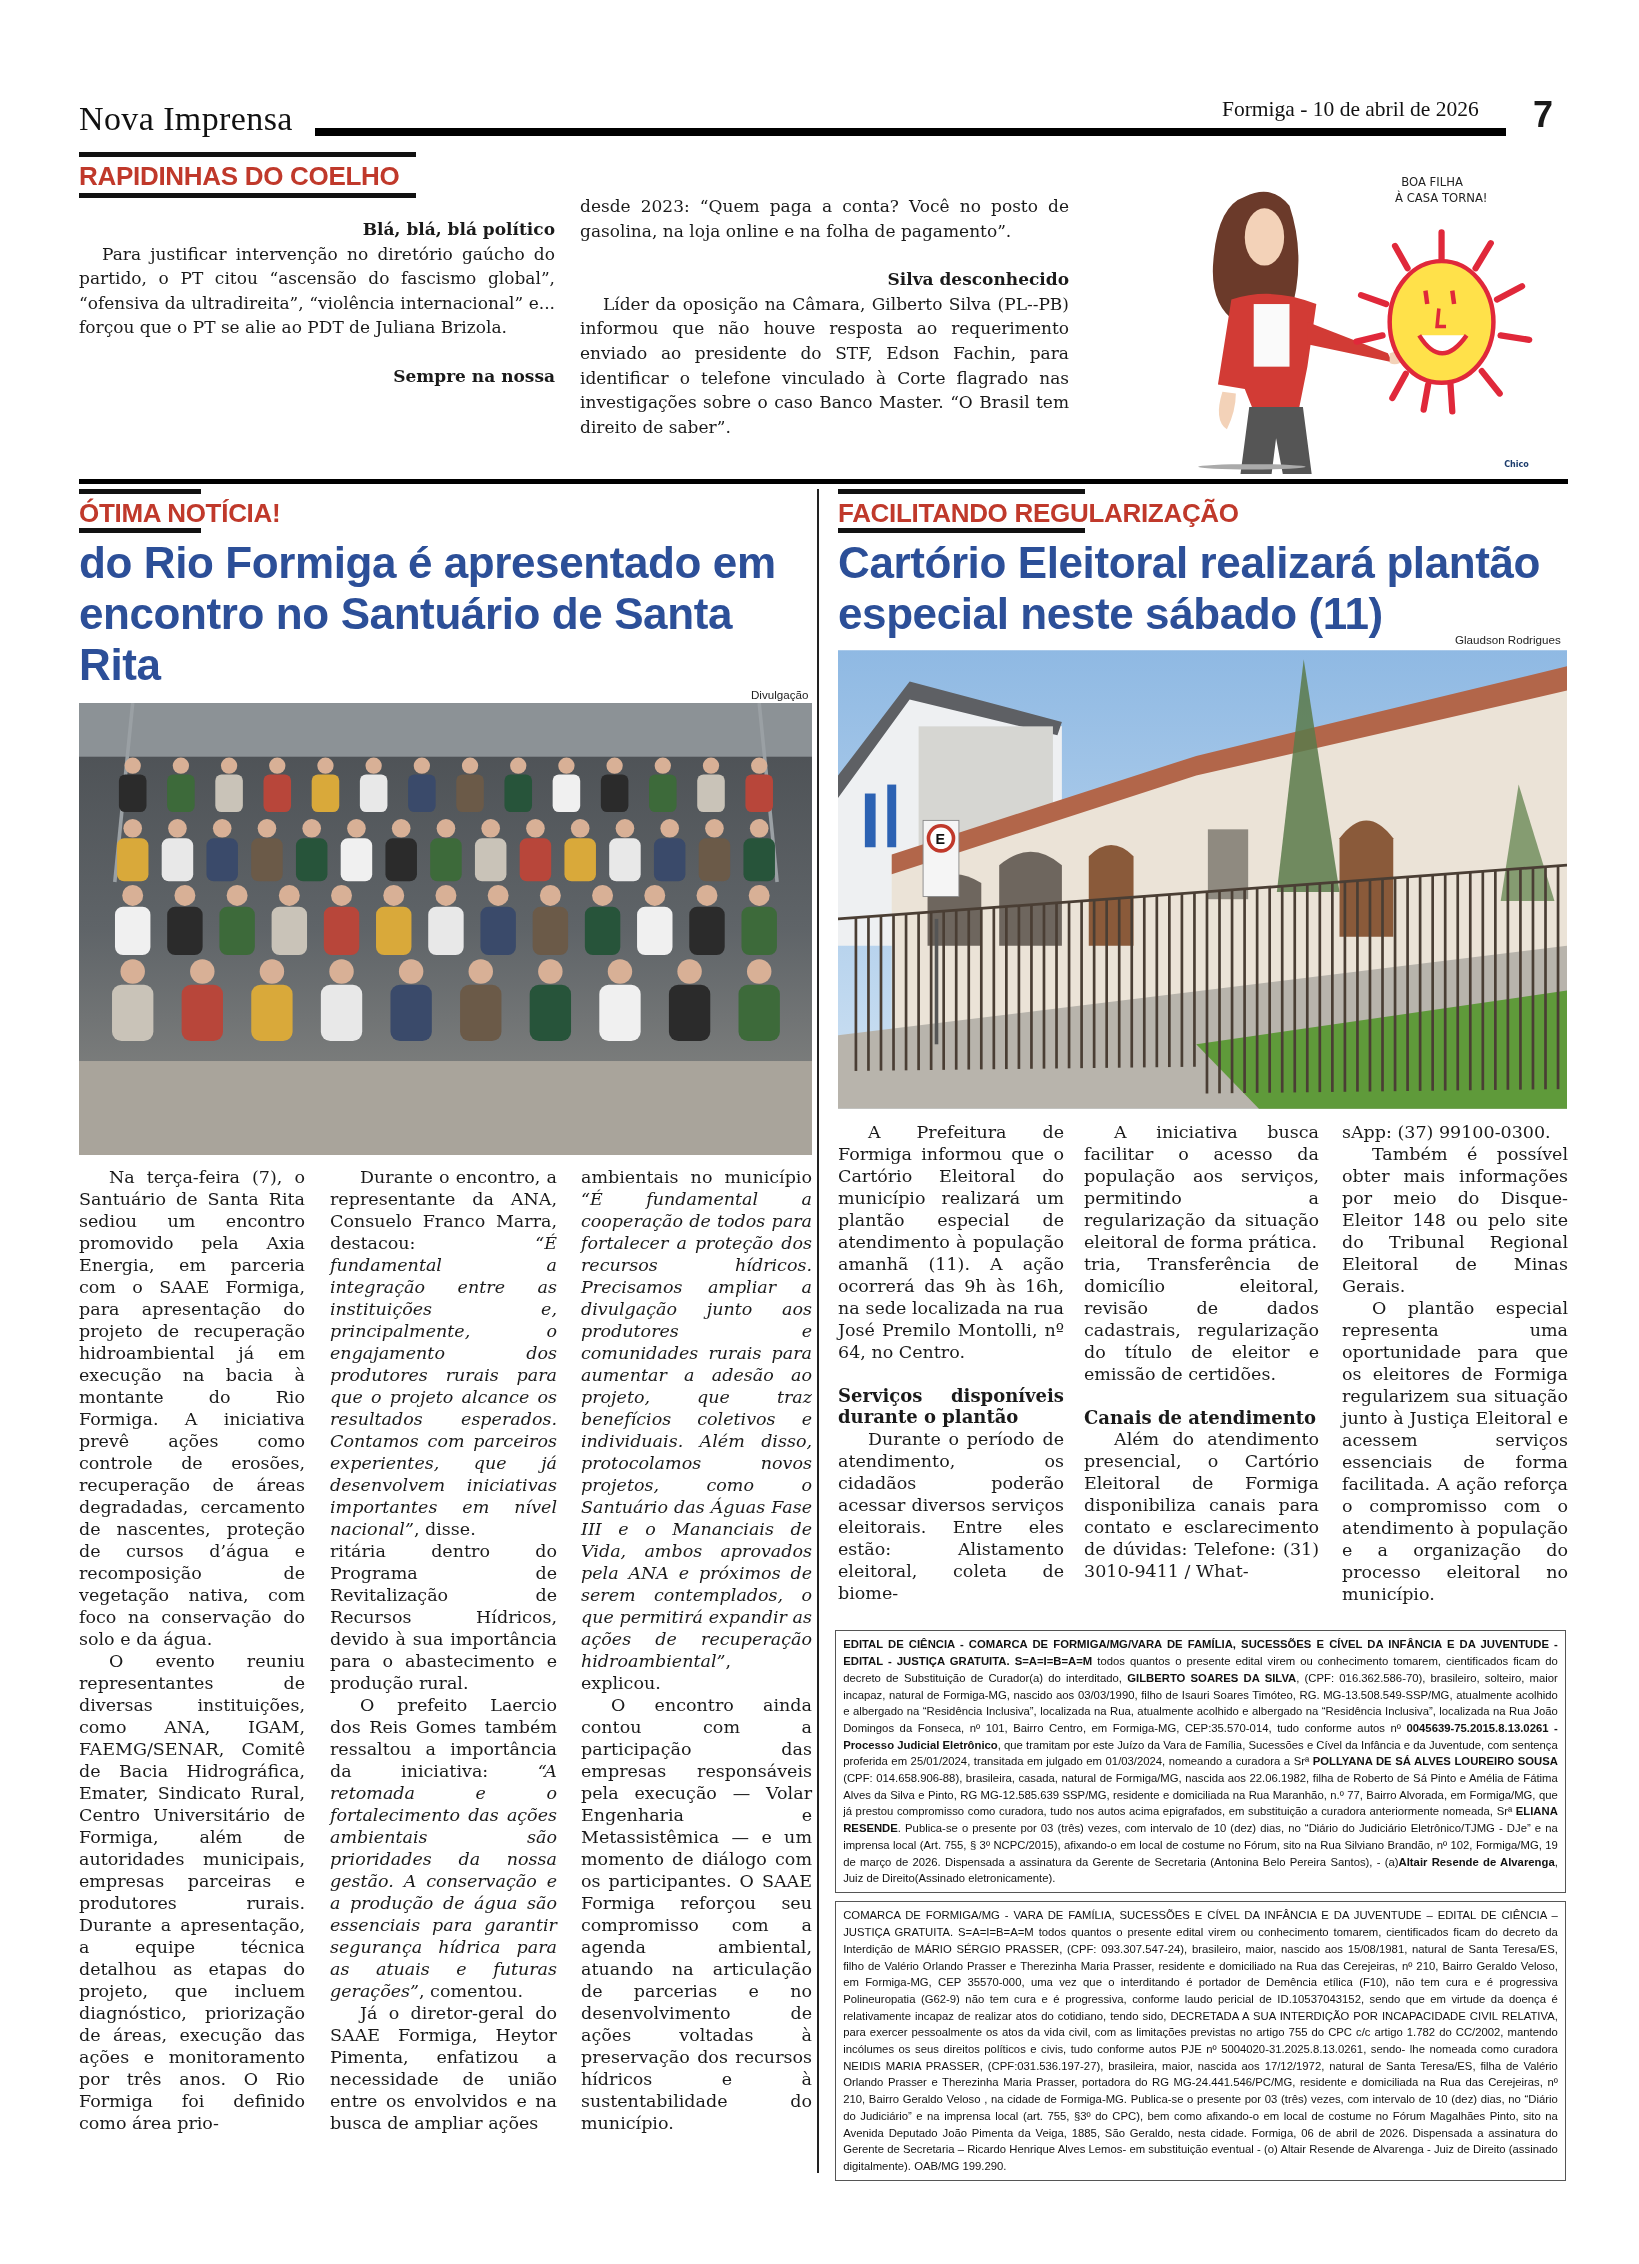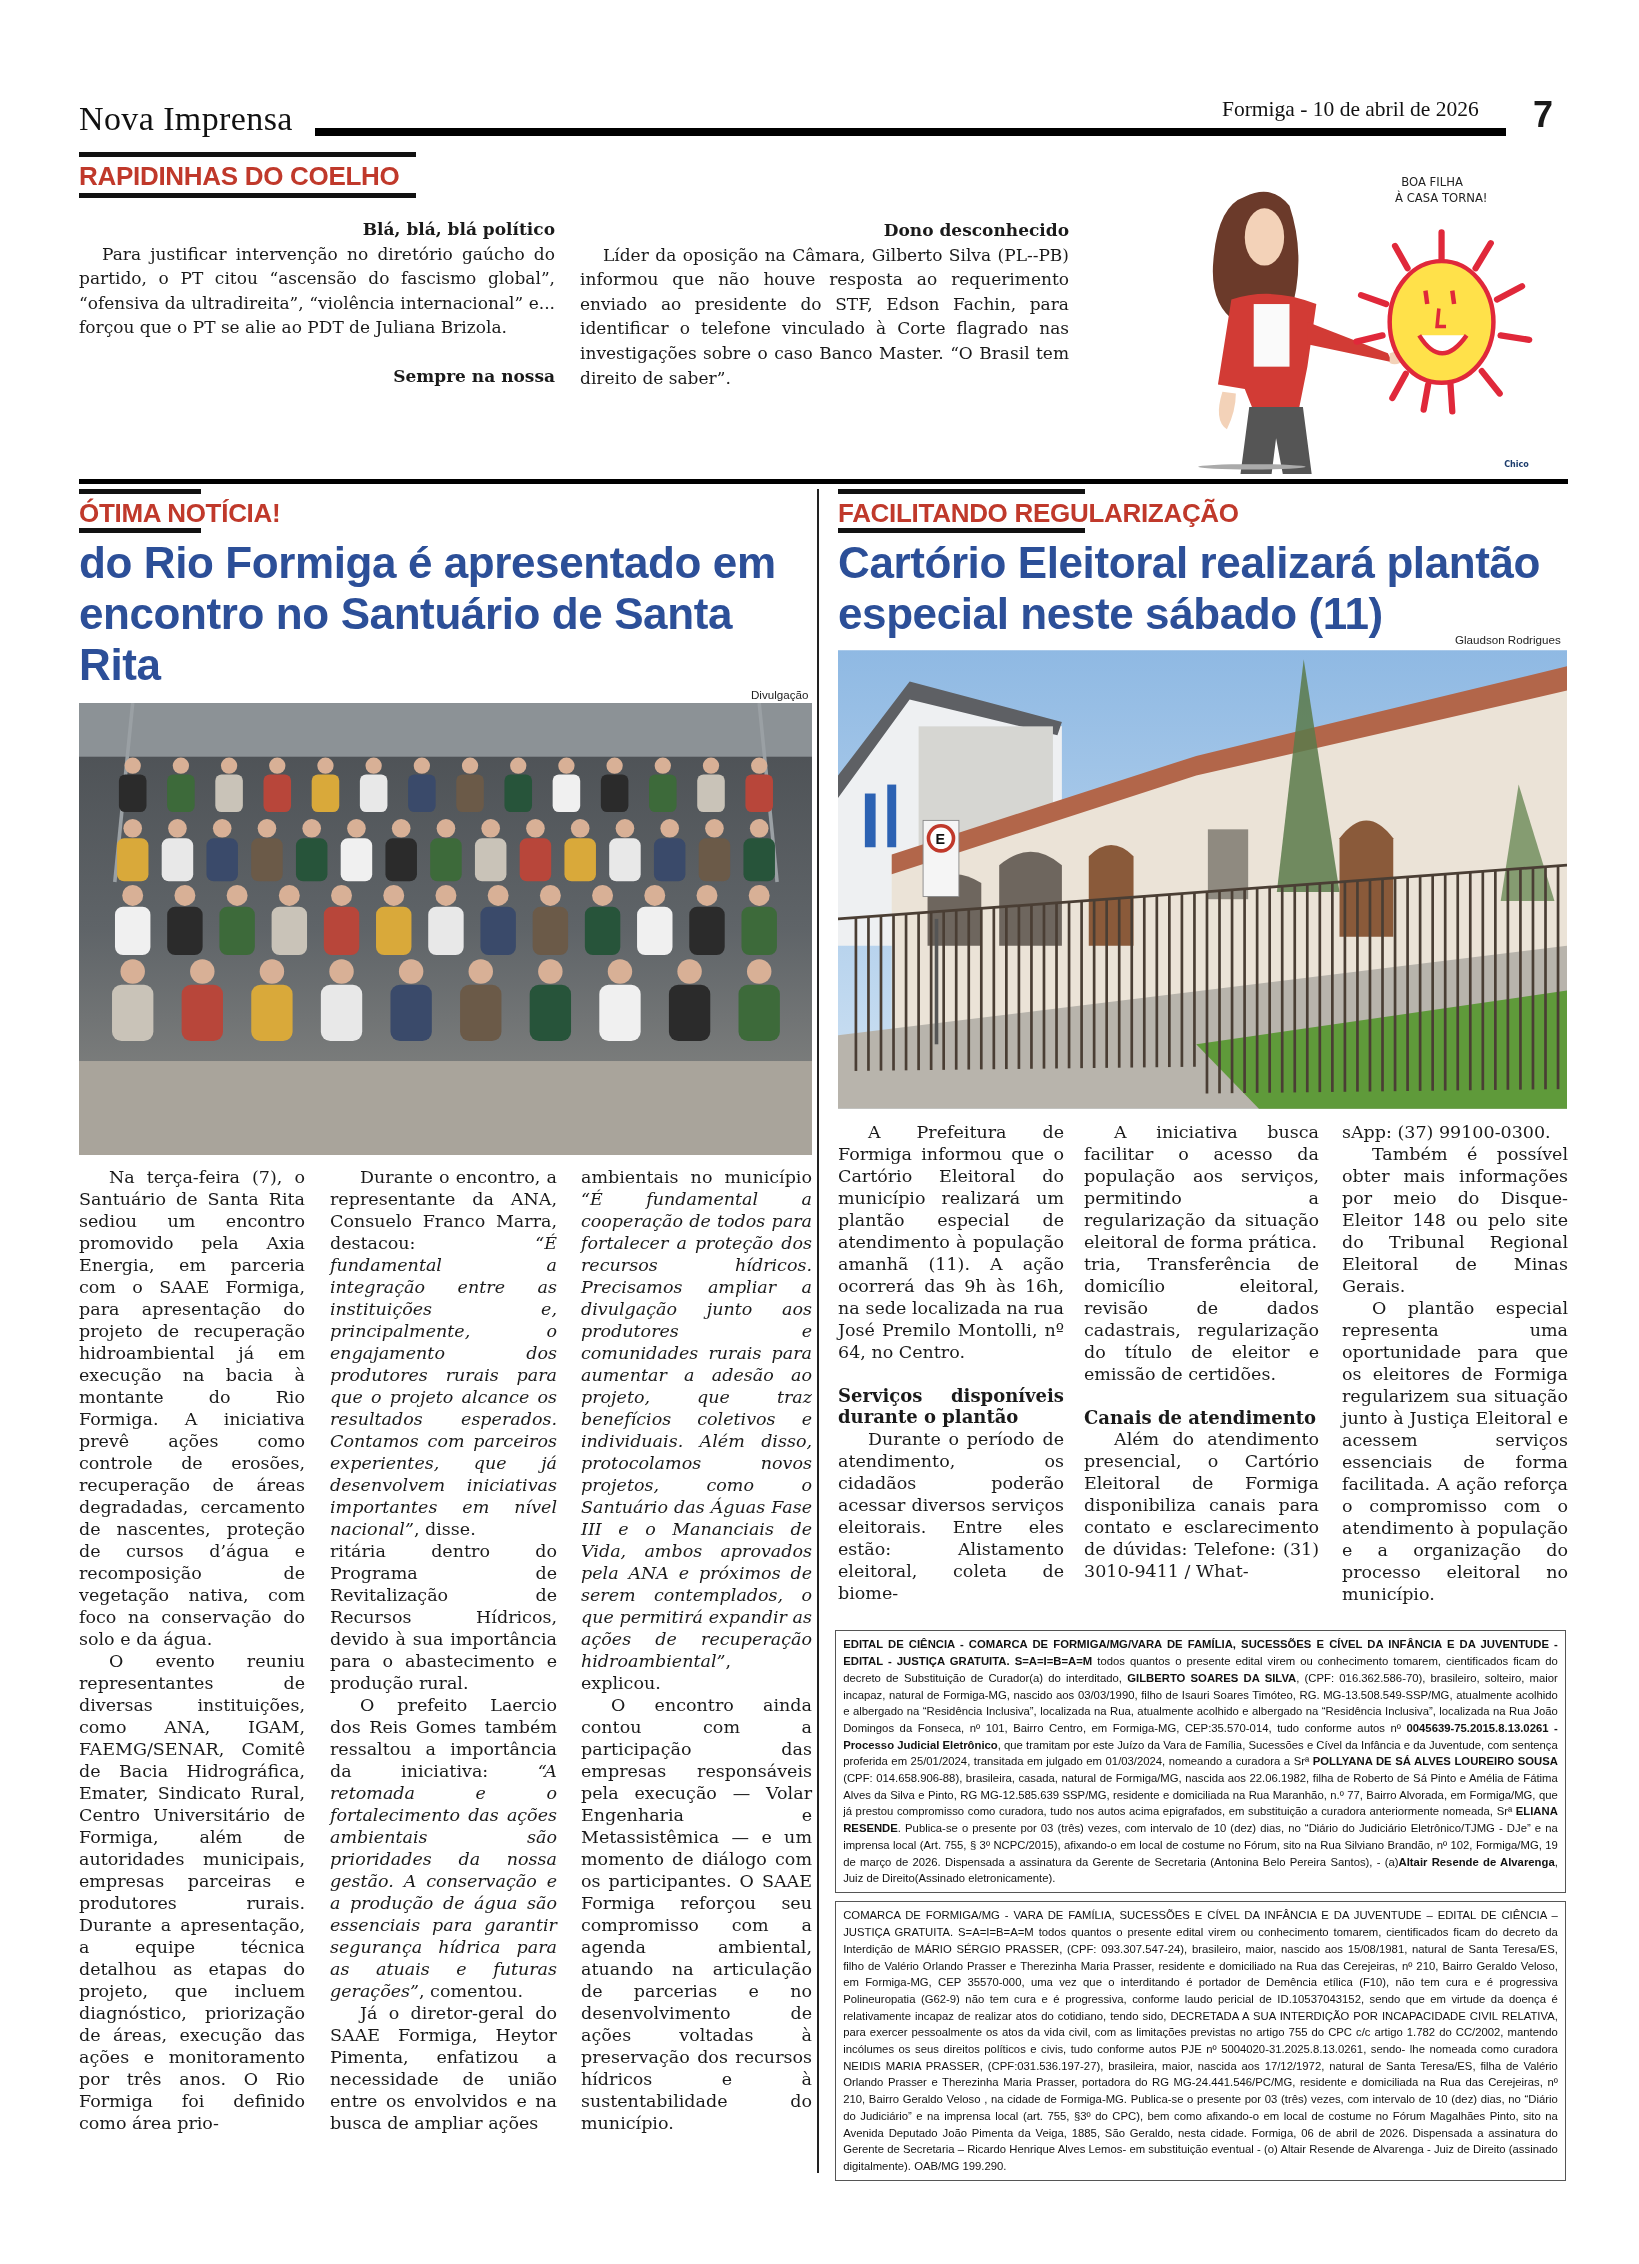--- a/index.html
+++ b/index.html
@@ -56,22 +56,23 @@
 <div class="abs kicker-rule" style="left:79px; top:193px; width:337px;"></div>
 
 <div class="abs rap-col" style="left:79px; top:217px; width:476px;">
   <span class="rap-head">Blá, blá, blá político</span>
   <span class="rap-text">Para justificar intervenção no diretório gaúcho do partido, o PT citou “ascensão do fascismo global”, “ofensiva da ultradireita”, “violência internacional” e... forçou que o PT se alie ao PDT de Juliana Brizola.</span>
   <span class="spacer"></span>
   <span class="rap-head">Sempre na nossa</span>
 </div>
 
 <div class="abs rap-col" style="left:580px; top:194px; width:489px;">
+  <span class="rap-text" style="text-indent:0">desde 2023: “Quem paga a conta? Você no posto de gasolina, na loja online e na folha de pagamento”.</span>
   <span class="spacer"></span>
-  <span class="rap-head">Dono desconhecido</span>
+  <span class="rap-head">Silva desconhecido</span>
   <span class="rap-text">Líder da oposição na Câmara, Gilberto Silva (PL--PB) informou que não houve resposta ao requerimento enviado ao presidente do STF, Edson Fachin, para identificar o telefone vinculado à Corte flagrado nas investigações sobre o caso Banco Master. “O Brasil tem direito de saber”.</span>
 </div>
 
 <div class="abs cartoon">
   <svg width="376" height="322" viewBox="0 0 420 360">
 
     <g>
       <path d="M70 50 Q40 60 35 120 Q30 170 60 190 L120 185 Q140 120 120 60 Q100 35 70 50 Z" fill="#6b3a2a"></path>
       <ellipse cx="92" cy="95" rx="22" ry="32" fill="#f3d2b8"></ellipse>
       <path d="M55 165 L40 260 L70 265 L80 290 L130 290 L140 240 L150 170 Q100 150 55 165 Z" fill="#d23b35"></path>

